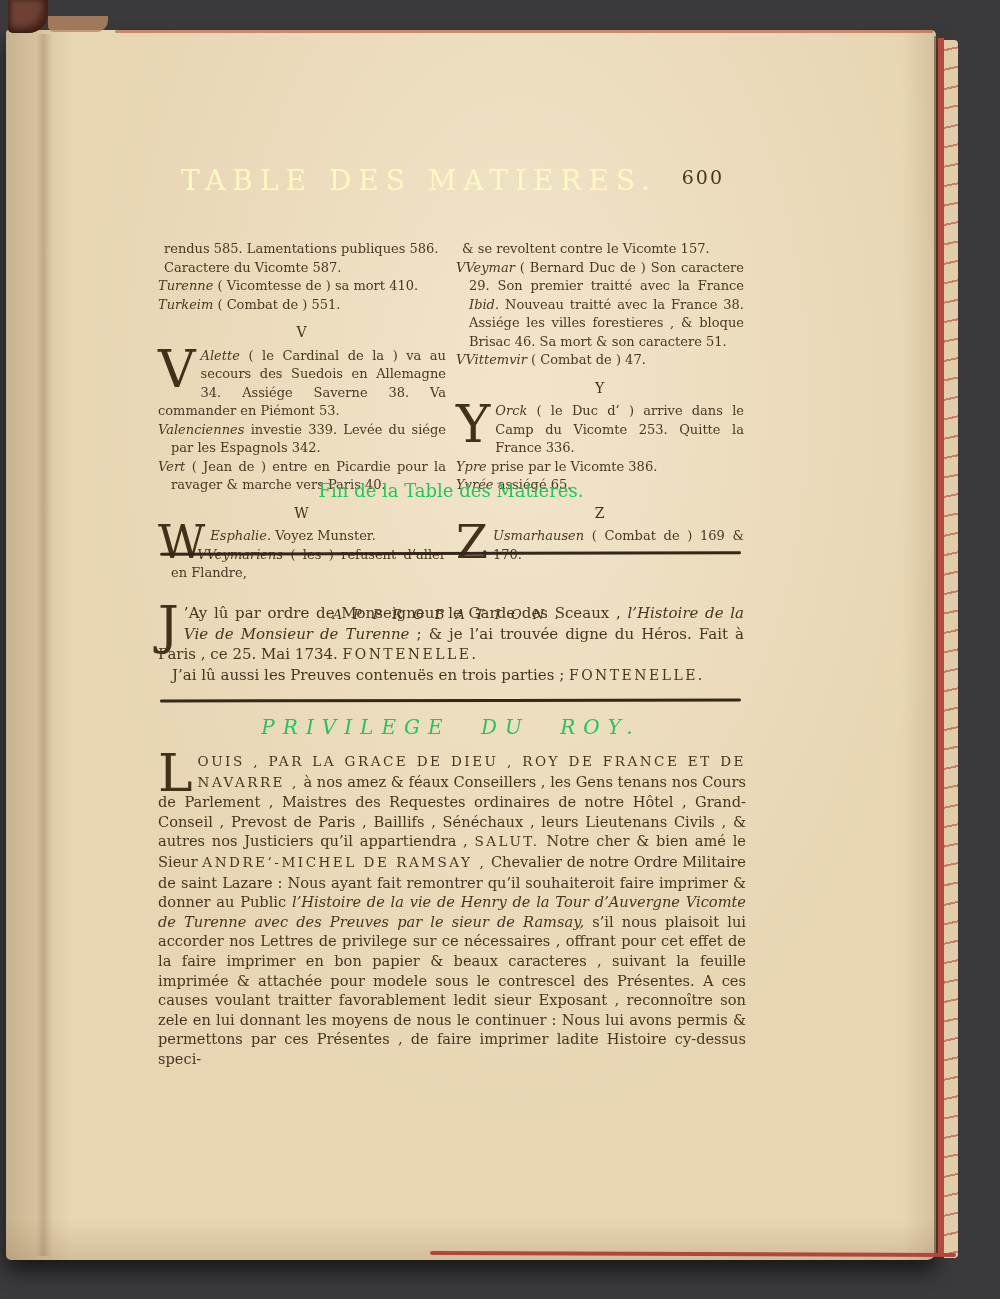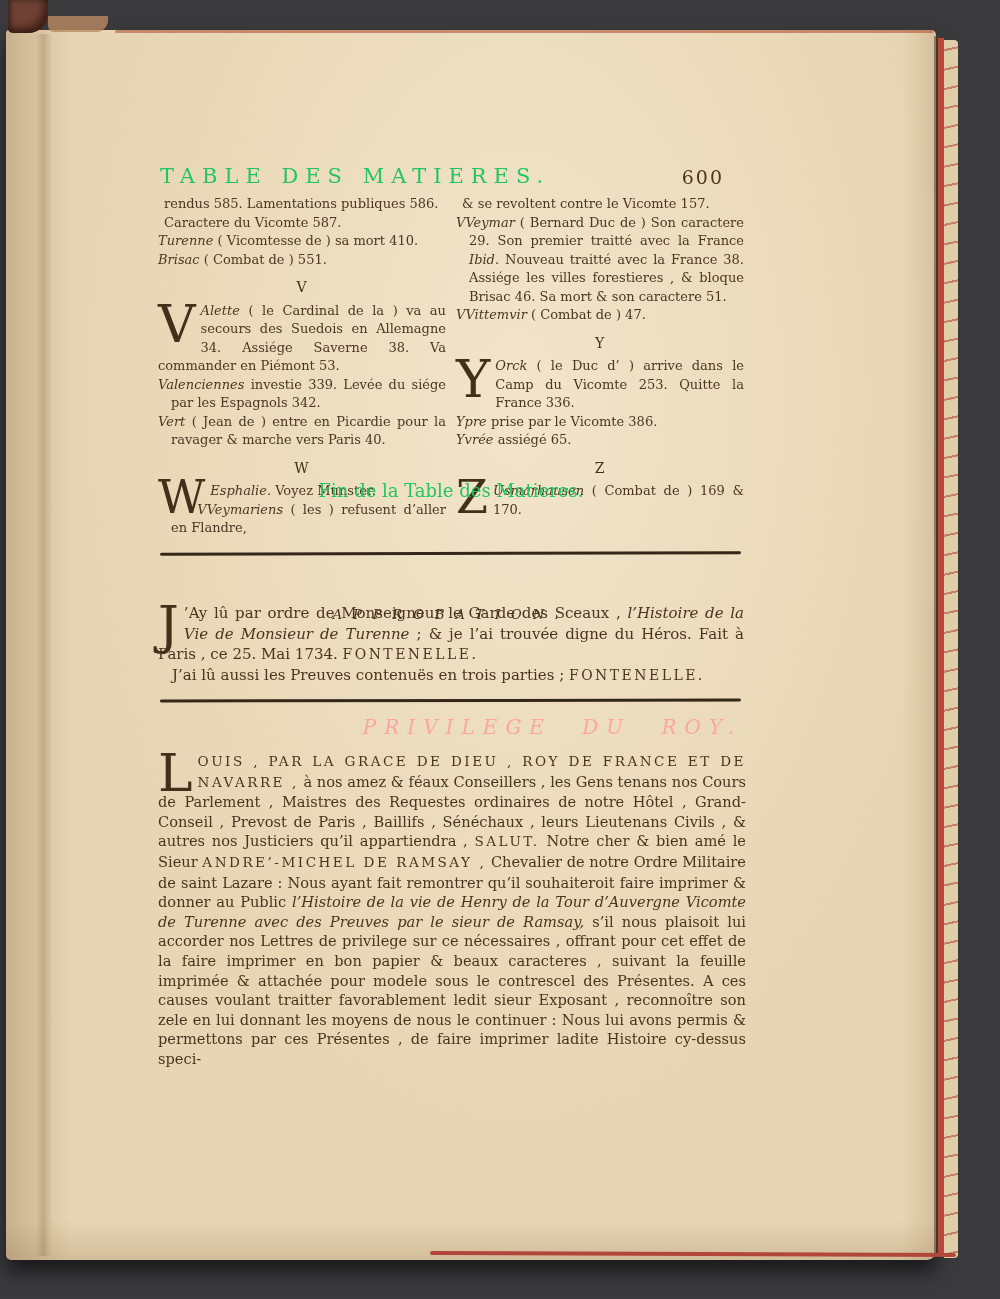--- a/index.html
+++ b/index.html
@@ -56,51 +56,51 @@
   }
   .leather2{
     position:absolute;left:48px;top:16px;width:60px;height:16px;
     background:#b98a62;border-radius:0 0 12px 6px;opacity:0.8;
   }
 
   
   .content{position:absolute;left:0;top:0;width:100%;height:100%;color:#49351f;}
   .masthead{position:absolute;top:164px;left:160px;width:582px;}
   .masthead .title{
-    text-align:left;padding-right:85px;
-    font-size:21px;letter-spacing:7px;color:#22c55e;white-space:nowrap;
+    text-align:right;padding-right:85px;
+    font-size:28px;letter-spacing:7px;color:#fef9c3;white-space:nowrap;
   }
   .masthead .folio{
     position:absolute;right:18px;top:2px;font-size:19px;letter-spacing:2px;color:#4a351e;
   }
 
   .cols{position:absolute;top:195px;left:158px;width:586px;display:flex;gap:10px;}
-  .col{width:288px;font-size:13px;line-height:18.5px;text-align:justify;color:#4b3722;}
+  .col{width:288px;font-size:13px;line-height:18.5px;text-align:justify;color:#4b3722;margin-top:45px;}
   .col p{margin:0;}
   .entry{padding-left:13px;text-indent:-13px;}
   .cont{padding-left:6px;}
   .letter-head{text-align:center;font-size:14px;letter-spacing:1px;margin:9px 0 5px;color:#44311c;}
   .dropentry{padding-left:0;text-indent:0;}
   .dcap{float:left;font-size:52px;line-height:38px;height:38px;padding:0 5px 0 0;position:relative;top:3px;color:#42301a;}
   .dcap.dc1{font-size:46px;line-height:20px;height:19px;top:5px;}
 
   .fin{position:absolute;top:480px;left:160px;width:582px;text-align:center;font-size:18px;color:#22c55e;}
 
   .rule{position:absolute;left:160px;width:581px;height:3px;background:#33271a;border-radius:2px;}
   .rule.r1{top:552px;transform:rotate(-0.15deg);}
   .rule.r2{top:699px;transform:rotate(-0.1deg);}
 
   .appro-head{position:absolute;top:571px;left:160px;width:582px;text-align:center;
     font-style:italic;font-size:13px;letter-spacing:11px;color:#43301b;white-space:nowrap;margin-top:36px;}
   .appro-body{position:absolute;top:603px;left:158px;width:586px;font-size:15px;line-height:20.5px;text-align:justify;}
   .appro-body p{margin:0;}
   .appro-body .p2{text-indent:14px;}
 
-  .priv-head{position:absolute;top:715px;left:160px;width:582px;text-align:right;
-    font-style:italic;font-size:20px;letter-spacing:8px;word-spacing:16px;color:#fca5a5;white-space:nowrap;}
+  .priv-head{position:absolute;top:715px;left:160px;width:582px;text-align:center;
+    font-style:italic;font-size:20px;letter-spacing:8px;word-spacing:16px;color:#22c55e;white-space:nowrap;}
   .priv-body{position:absolute;top:751px;left:158px;width:588px;font-size:14.6px;line-height:19.6px;text-align:justify;}
   .priv-body p{margin:0;}
 
   .it{font-style:italic;}
   .sc{letter-spacing:2.5px;font-size:0.93em;}
 </style>
 </head>
 <body>
 
 <div class="photo">
@@ -119,21 +119,21 @@
     <div class="masthead">
       <div class="title">TABLE  DES  MATIERES.</div>
       <div class="folio">600</div>
     </div>
 
     <div class="cols">
       <div class="col" id="col-left">
           <p class="cont"><span class="">rendus 585. Lamentations publiques 586.</span></p>
           <p class="cont"><span class="">Caractere du Vicomte 587.</span></p>
           <p class="entry"><span class="it">Turenne</span><span class=""> ( Vicomtesse de ) sa mort 410.</span></p>
-          <p class="entry"><span class="it">Brisac</span><span class=""> ( Combat de ) 551.</span></p>
+          <p class="entry"><span class="it">Turkeim</span><span class=""> ( Combat de ) 551.</span></p>
           <div class="letter-head">V</div>
           <p class="dropentry"><span class="dcap dc2">V</span><span class="it">Alette</span><span class=""> ( le Cardinal de la ) va au secours des Suedois en Allemagne 34. Assiége Saverne 38. Va commander en Piémont 53.</span></p>
           <p class="entry"><span class="it">Valenciennes</span><span class=""> investie 339. Levée du siége par les Espagnols 342.</span></p>
           <p class="entry"><span class="it">Vert</span><span class=""> ( Jean de ) entre en Picardie pour la ravager &amp; marche vers Paris 40.</span></p>
           <div class="letter-head">W</div>
           <p class="dropentry"><span class="dcap dc1">W</span><span class="it">Esphalie.</span><span class=""> Voyez Munster.</span></p>
           <p class="entry"><span class="it">VVeymariens</span><span class=""> ( les ) refusent d’aller en Flandre,</span></p>
         </div>
       <div class="col" id="col-right">
           <p class="cont"><span class="">&amp; se revoltent contre le Vicomte 157.</span></p>

